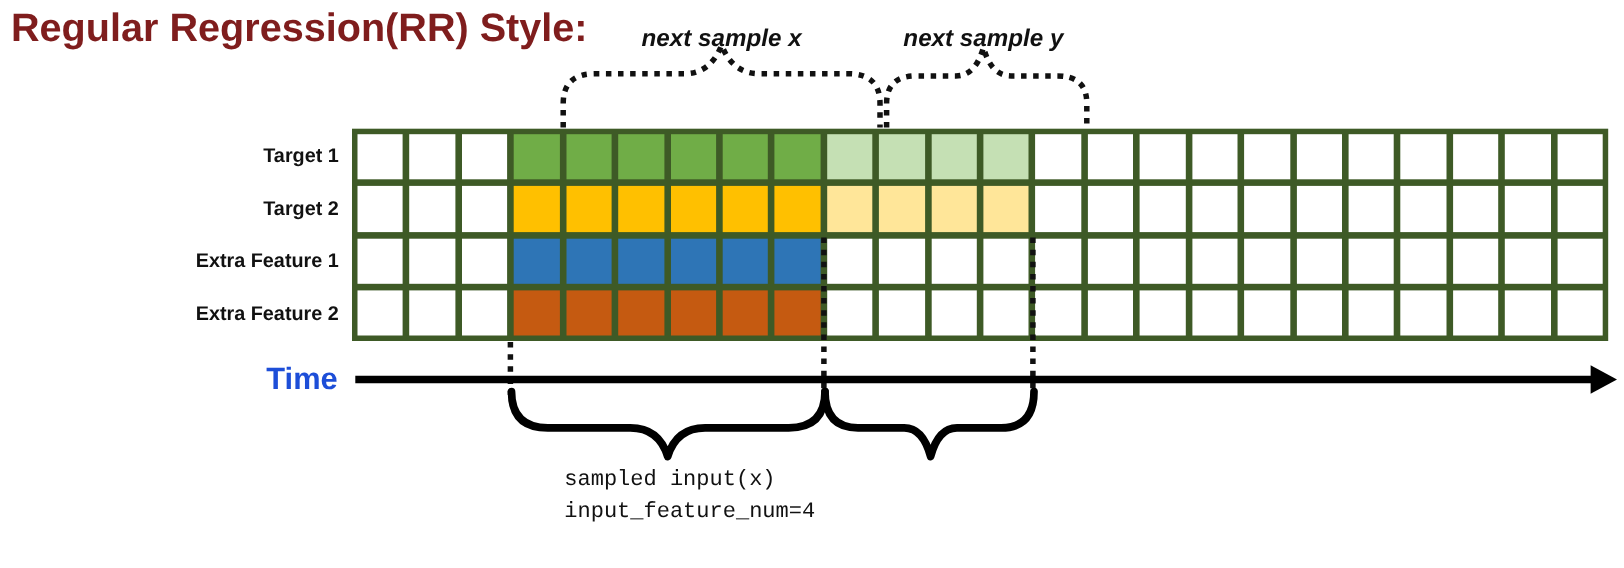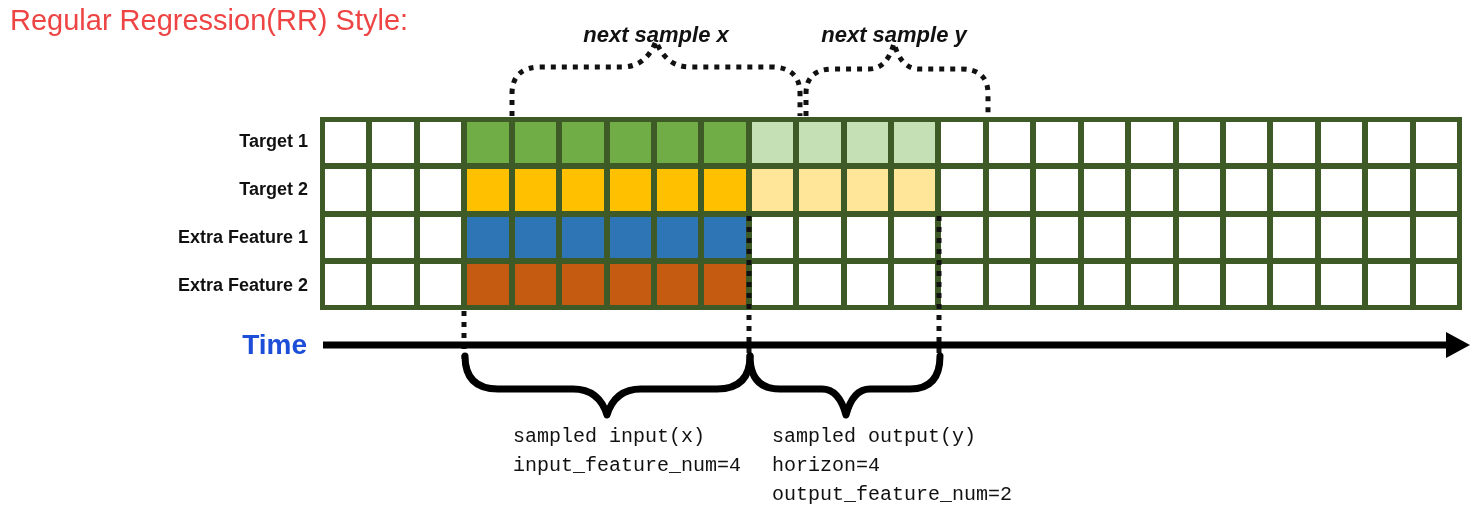--- a/index.html
+++ b/index.html
@@ -1,21 +1,21 @@
 <!DOCTYPE html>
 <html><head>
 <meta charset="utf-8">
 <style>
   html,body{margin:0;padding:0;background:#fff;}
   #canvas{
     position:relative;width:1476px;height:516px;background:#fff;overflow:hidden;
     font-family:"Liberation Sans",sans-serif;
   }
   #title{
-    position:absolute;left:10px;top:4px;font-size:29px;font-weight:normal;color:#ef4444;
+    position:absolute;left:10px;top:4px;font-size:36px;font-weight:bold;color:#7f1d1d;
     letter-spacing:0px;white-space:nowrap;
   }
   .top-note{
     position:absolute;top:22px;width:260px;text-align:center;font-size:22px;
     font-style:italic;font-weight:600;color:#111;white-space:nowrap;
   }
   #next-sample-x{left:526px;}
   #next-sample-y{left:764px;font-style:italic;}
   #row-labels .row-label{
     position:absolute;left:0;width:308px;height:48px;display:flex;align-items:center;
@@ -172,19 +172,14 @@
 
     <path d="M 750 356 Q 750 389 780 389 L 822 389 Q 839 389 846 415 Q 853 389 870 389 L 910 389 Q 940 389 940 356" fill="none" stroke="#000" stroke-width="7" stroke-linecap="round" stroke-linejoin="round"></path>
   </svg>
 
   <div id="time-label">Time</div>
 
   <div id="input-note" class="brace-note">
       <div>sampled input(x)</div>
       <div>input_feature_num=4</div>
     </div>
-  <div id="output-note" class="brace-note">
-      <div>sampled output(y)</div>
-      <div>horizon=4</div>
-      <div>output_feature_num=2</div>
-    </div>
 
 </div>
 
 </body></html>

